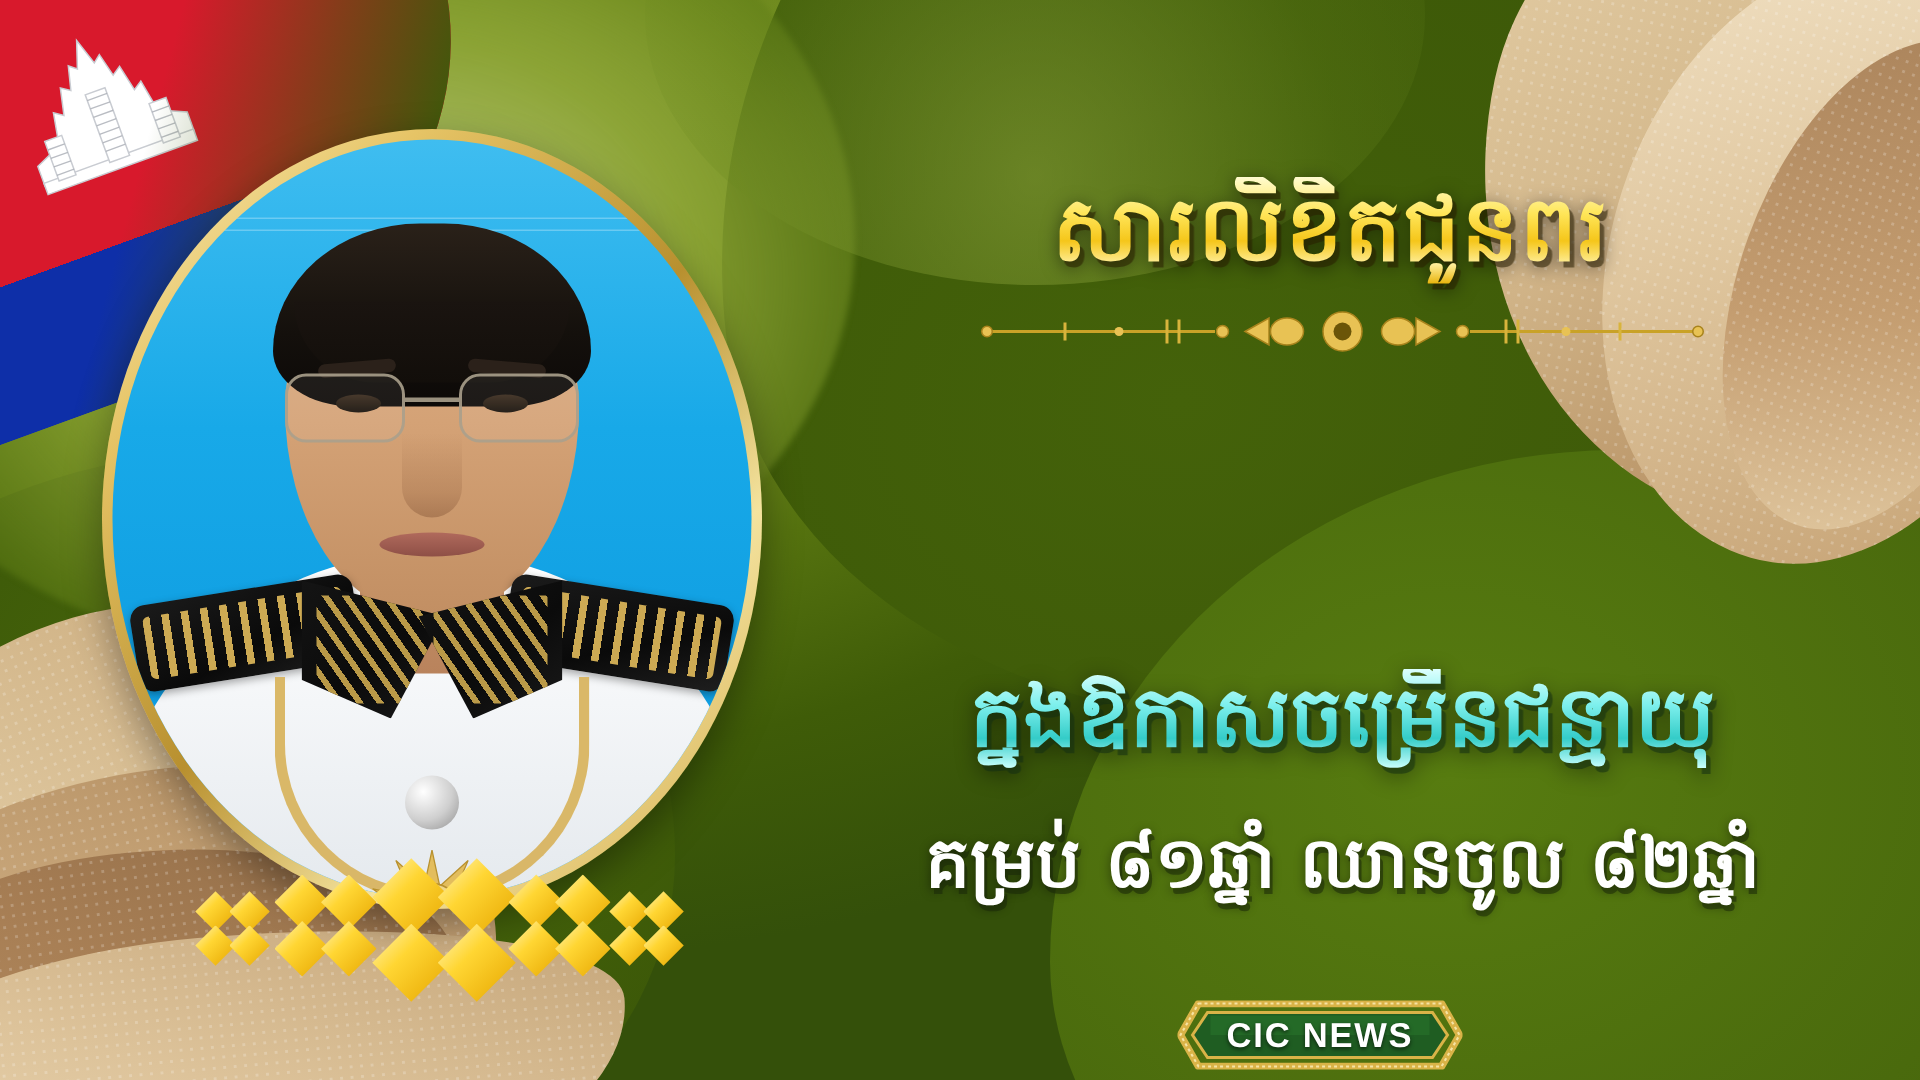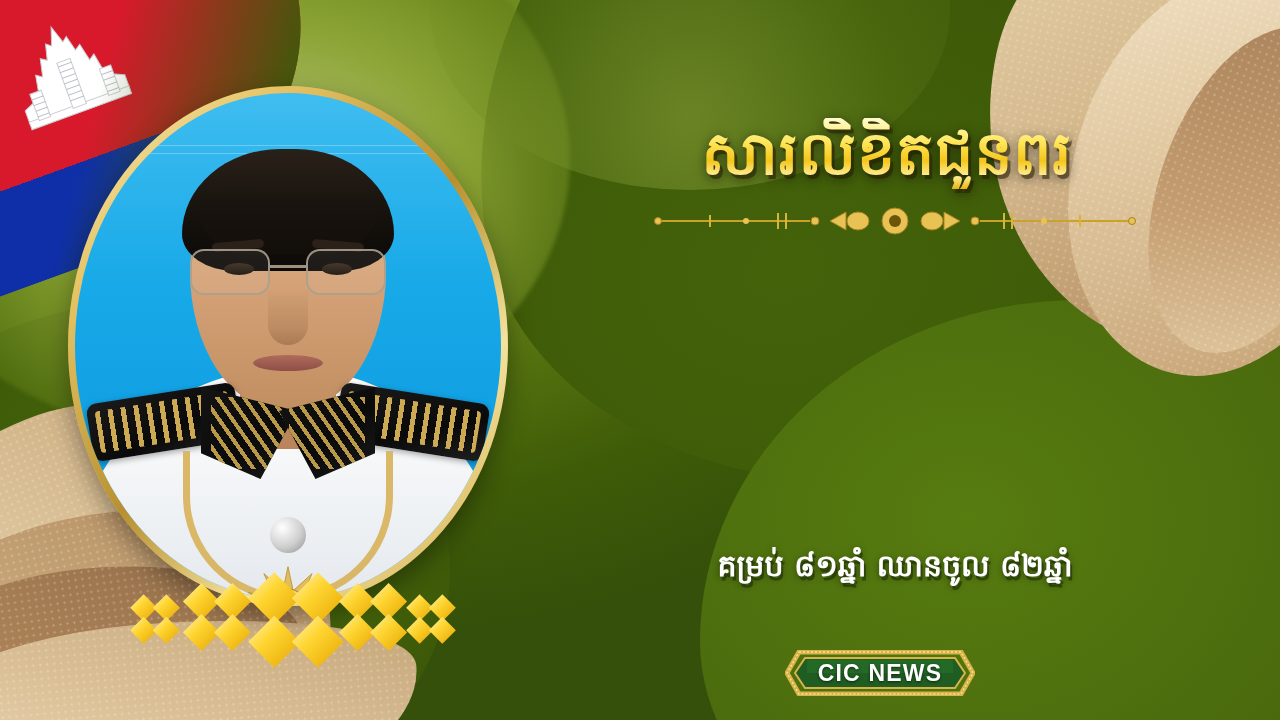--- a/index.html
+++ b/index.html
@@ -217,27 +217,27 @@
     text-shadow:2px 3px 0 rgba(25,40,10,.55), 0 2px 6px rgba(0,0,0,.45);
   }
   .occasion {
     position:absolute; left:0; right:0; top:446px; font-size:56px;
     color:#67e9e6;
     background:linear-gradient(180deg,#ddfffe 0%,#7ef0ed 36%,#34ccc8 70%,#c9fffd 100%);
     -webkit-background-clip:text; background-clip:text; -webkit-text-fill-color:transparent;
     filter:drop-shadow(3px 4px 0 rgba(18,45,18,.55)) drop-shadow(0 3px 7px rgba(0,0,0,.45));
   }
   .age {
-    position:absolute; left:0; right:0; top:548px; font-size:30px;
+    position:absolute; left:0; right:0; top:548px; font-size:47px;
     color:#ffffff;
     text-shadow:2px 4px 0 rgba(25,40,10,.55), 0 2px 7px rgba(0,0,0,.45);
   }
 
   
-  .logo-wrap { position:absolute; left:785px; top:650px; width:190px; height:46px; }
+  .logo-wrap { position:absolute; left:785px; top:667px; width:190px; height:46px; }
   .logo-label {
     position:absolute; inset:0; display:flex; align-items:center; justify-content:center;
     color:#ffffff; font-size:23px; font-weight:700; letter-spacing:1.2px;
     font-family:"Liberation Sans",sans-serif;
     text-shadow:0 1px 3px rgba(0,0,0,.6);
   }
 </style>
 </head>
 <body>
 
@@ -385,20 +385,21 @@
       <g stroke="#d8b43c" stroke-width="2">
         <path d="M268 10 v16 M276 10 v16 M494 10 v16 M502 10 v16"></path>
         <path d="M200 12 v12 M570 12 v12"></path>
       </g>
       <g fill="#e8c254">
           <circle cx="236" cy="18" r="3"></circle>
           <circle cx="534" cy="18" r="3"></circle>
         </g>
     </svg>
 
+    <div class="khmer occasion">ក្នុងឱកាសចម្រើនជន្មាយុ</div>
     <div class="khmer age">គម្រប់ ៨១ឆ្នាំ ឈានចូល ៨២ឆ្នាំ</div>
   </div>
 
   <div class="logo-wrap">
     <svg viewBox="0 0 190 46" width="190" height="46">
       <polygon points="14,2 176,2 188,23 176,44 14,44 2,23" fill="none" stroke="#d9b347" stroke-width="5" stroke-linejoin="round"></polygon>
       <polygon points="14,2 176,2 188,23 176,44 14,44 2,23" fill="none" stroke="#f5e3a4" stroke-width="1.4" stroke-dasharray="2 2" stroke-linejoin="round"></polygon>
       <polygon points="20,8 170,8 180,23 170,38 20,38 10,23" fill="#1f5d22"></polygon>
       <polygon points="20,8 170,8 180,23 170,38 20,38 10,23" fill="none" stroke="#d9b347" stroke-width="2"></polygon>
       <rect x="22" y="10" width="146" height="13" fill="#2b7a2e" opacity=".45"></rect>

